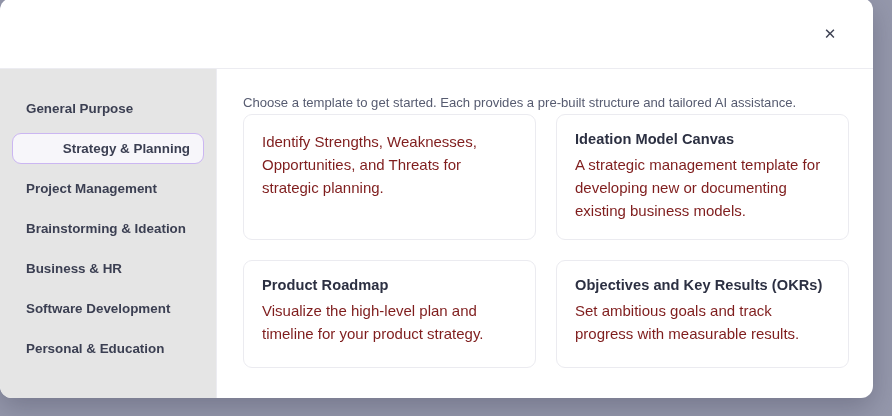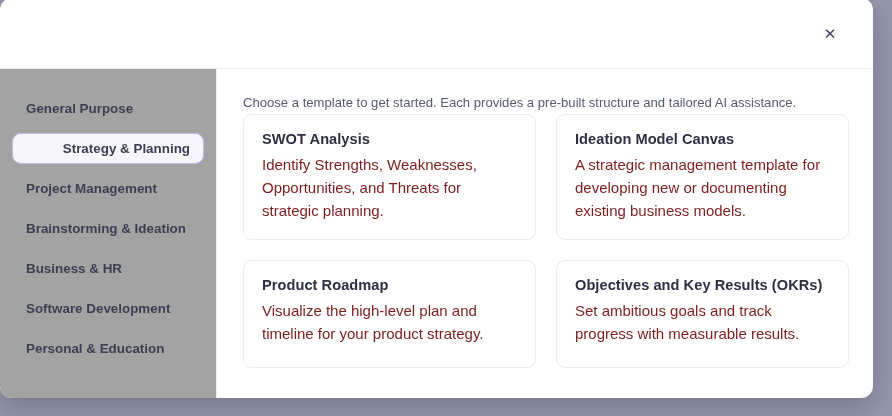--- a/index.html
+++ b/index.html
@@ -73,21 +73,21 @@
   
   .modal-body {
     flex: 1 1 auto;
     display: flex;
     min-height: 0;
   }
 
   
   .sidebar {
     flex: 0 0 217px;
-    background: #a3a3a3;
+    background: #e5e5e5;
     border-right: 1px solid #ececf1;
     padding: 24px 12px 0 12px;
   }
 
   .sidebar-item {
     height: 31px;
     display: flex;
     align-items: center;
     padding: 0 13px;
     margin-bottom: 9px;
@@ -184,21 +184,20 @@
       </div>
     </nav>
 
     <section class="main-panel">
 
       <div class="panel-intro">Choose a template to get started. Each provides a pre-built structure and tailored AI assistance.</div>
 
       <div class="template-grid">
 
         <div class="template-card">
-          <div class="card-title">SWOT Analysis</div>
           <div class="card-desc">Identify Strengths, Weaknesses, Opportunities, and Threats for strategic planning.</div>
         </div>
 
         <div class="template-card">
           <div class="card-title">Ideation Model Canvas</div>
           <div class="card-desc">A strategic management template for developing new or documenting existing business models.</div>
         </div>
 
         <div class="template-card">
           <div class="card-title">Product Roadmap</div>

